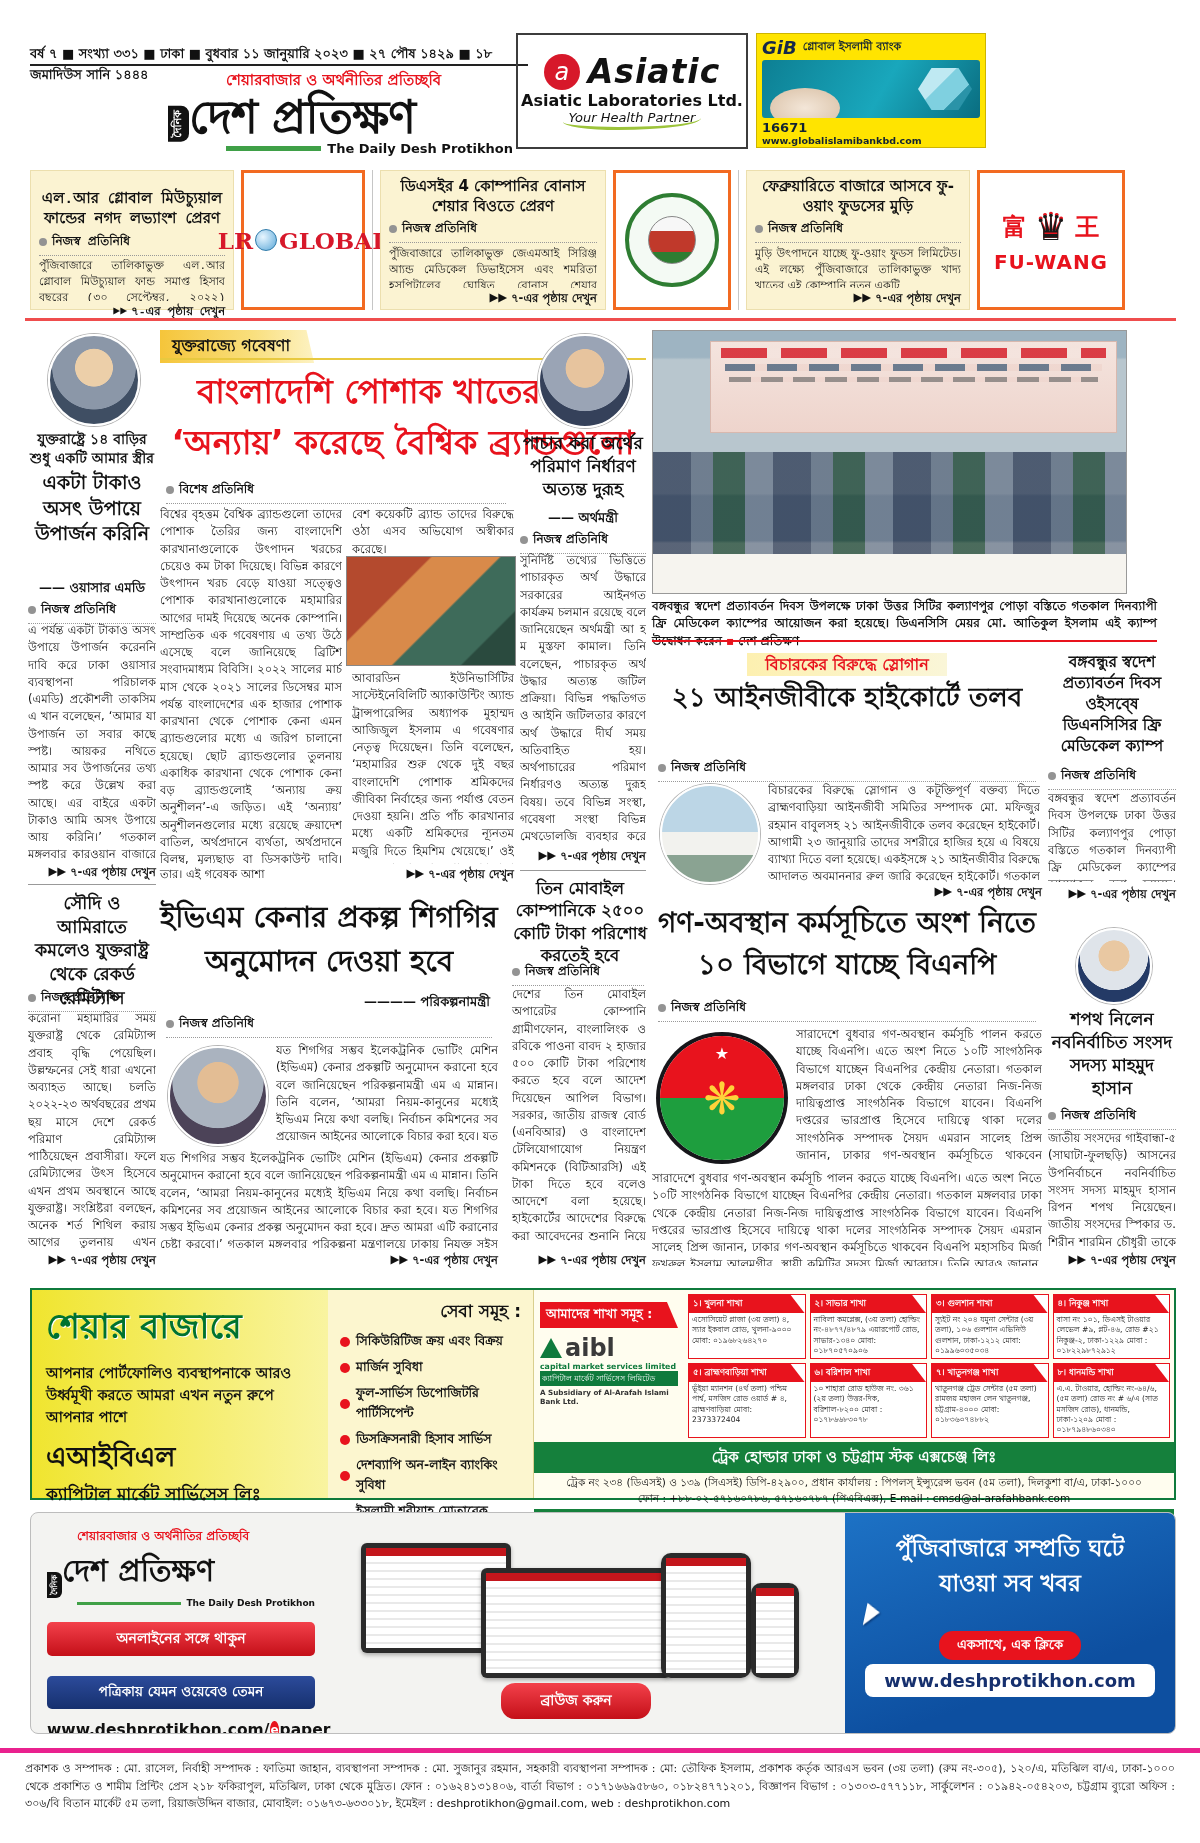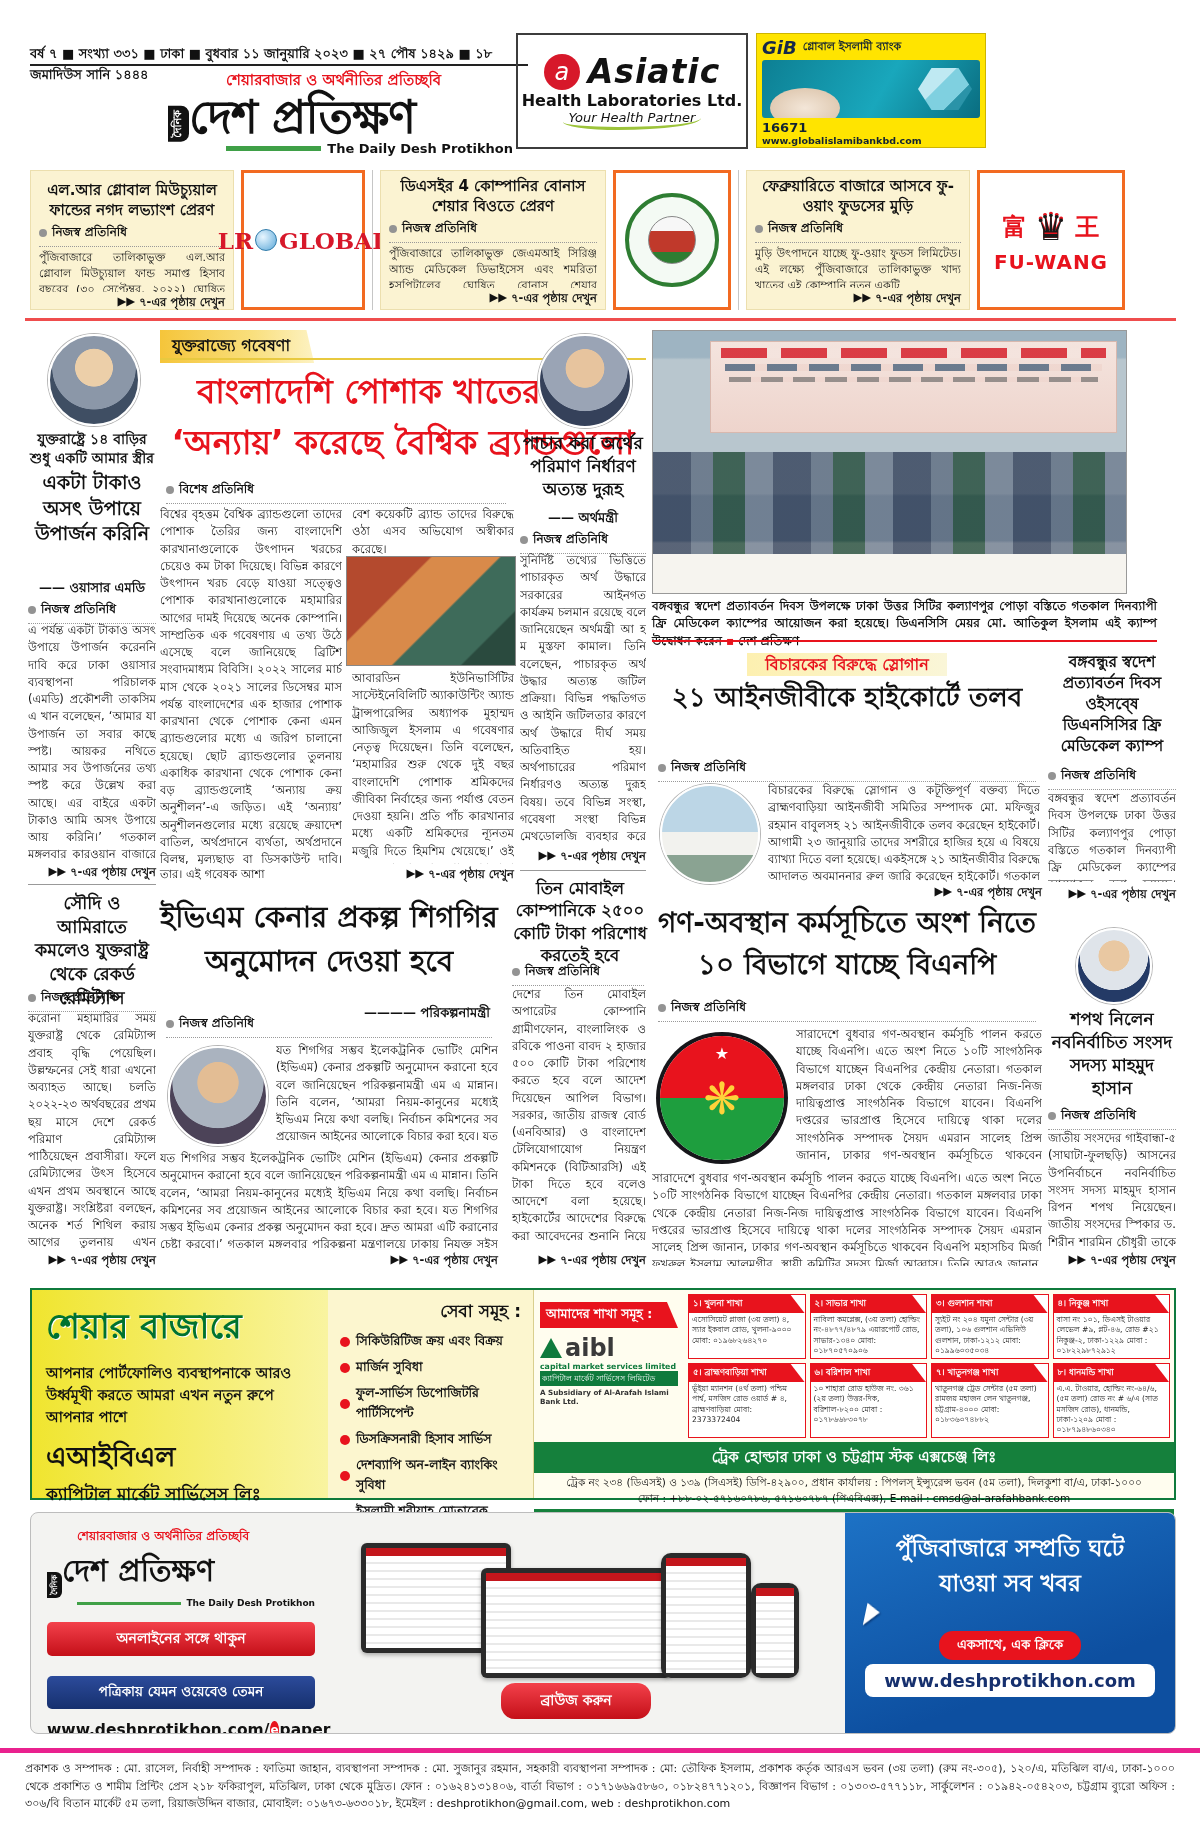--- a/index.html
+++ b/index.html
@@ -61,39 +61,39 @@
     <span style="flex:1;height:5px;background:#3fa047;"></span>
     <span class="bold" style="font-size:13px;">The Daily Desh Protikhon</span>
   </div>
 </div>
 
 <div class="abs" style="left:516px;top:33px;width:228px;height:112px;border:2px solid #3c3c3c;display:flex;flex-direction:column;align-items:center;justify-content:center;">
   <div style="display:flex;align-items:center;gap:8px;">
     <span style="width:36px;height:36px;border-radius:50%;background:#d7182a;color:#fff;font-size:24px;font-style:italic;display:flex;align-items:center;justify-content:center;">a</span>
     <span style="font-size:33px;font-style:italic;font-weight:bold;letter-spacing:1px;">Asiatic</span>
   </div>
-  <div class="bold" style="font-size:16px;">Health Laboratories Ltd.</div>
+  <div class="bold" style="font-size:16px;">Asiatic Laboratories Ltd.</div>
   <div style="font-size:13px;font-style:italic;border-bottom:3px solid #9dc43b;border-radius:0 0 60% 40%;padding:0 6px 2px;">Your Health Partner</div>
 </div>
 
 <div class="abs" style="left:756px;top:33px;width:230px;height:115px;background:#ffe400;border:1px solid #cdb400;padding:3px 5px;box-sizing:border-box;">
   <div style="display:flex;align-items:center;gap:6px;">
     <span class="bold" style="font-size:18px;font-style:italic;color:#15284b;">GiB</span>
     <span class="bold" style="font-size:11px;color:#123;">গ্লোবাল ইসলামী ব্যাংক</span>
   </div>
   <div style="height:58px;margin-top:2px;background:linear-gradient(120deg,#0d7f93,#19a7bc 55%,#0a6d80);border-radius:3px;position:relative;overflow:hidden;">
     <span style="position:absolute;right:8px;top:8px;width:54px;height:42px;background:linear-gradient(135deg,#bfe9f2 0 40%,#7fd0e0 41% 70%,#2a93a8 71%);clip-path:polygon(25% 0,75% 0,100% 50%,75% 100%,25% 100%,0 50%);"></span>
     <span style="position:absolute;left:8px;bottom:-10px;width:70px;height:40px;background:radial-gradient(ellipse,#f3e6d8,#d8bfa4);border-radius:50%;"></span>
   </div>
   <div class="bold" style="font-size:13px;color:#123;margin-top:2px;">16671</div>
   <div class="bold" style="font-size:9.5px;color:#123;">www.globalislamibankbd.com</div>
 </div>
 
 <div class="abs" style="left:30px;top:170px;width:1146px;height:140px;display:flex;gap:7px;">
-  <div class="yellowbox" style="width:186px;padding:10px 8px;">
+  <div class="yellowbox" style="width:186px;padding:19px 8px;font-family:Liberation Mono, monospace;">
     <div class="brief-title">এল.আর গ্লোবাল মিউচ্যুয়াল ফান্ডের নগদ লভ্যাংশ প্রেরণ</div>
     <div class="byline-row" style="margin-top:3px;">
         <span class="bdot"></span>
         <span>নিজস্ব প্রতিনিধি</span>
       </div>
     <div class="brief-body" style="height:42px;margin-top:3px;">পুঁজিবাজারে তালিকাভুক্ত এল.আর গ্লোবাল মিউচ্যুয়াল ফান্ড সমাপ্ত হিসাব বছরের (৩০ সেপ্টেম্বর, ২০২২) ঘোষিত নগদ লভ্যাংশ বিনিয়োগকারীদের</div>
     <div class="more-row">
         <span>▶▶</span>
         <span>৭-এর পৃষ্ঠায় দেখুন</span>
       </div>
@@ -206,21 +206,21 @@
 <div class="abs jtext" style="left:520px;top:552px;width:126px;height:292px;">সুনির্দিষ্ট তথ্যের ভিত্তিতে পাচারকৃত অর্থ উদ্ধারে সরকারের আইনগত কার্যক্রম চলমান রয়েছে বলে জানিয়েছেন অর্থমন্ত্রী আ হ ম মুস্তফা কামাল। তিনি বলেছেন, পাচারকৃত অর্থ উদ্ধার অত্যন্ত জটিল প্রক্রিয়া। বিভিন্ন পদ্ধতিগত ও আইনি জটিলতার কারণে অর্থ উদ্ধারে দীর্ঘ সময় অতিবাহিত হয়। অর্থপাচারের পরিমাণ নির্ধারণও অত্যন্ত দুরূহ বিষয়। তবে বিভিন্ন সংস্থা, গবেষণা সংস্থা বিভিন্ন মেথডোলজি ব্যবহার করে পাচারকৃত অর্থের পরিমাণ সম্পর্কে ধারণা করে। যার যথার্থতা ওইসব সংস্থাও দাবি করে না। এক্ষেত্রে বাংলাদেশ ফাইন্যান্সিয়াল ইন্টেলিজেন্স ইউনিট (বিএফআইইউ) পাচারকারী বা পাচারকৃত অর্থের বিষয়ে বিদেশি আর্থিক গোয়েন্দা সংস্থা থেকে তথ্য সংগ্রহ করে দুর্নীতি দমন কমিশন, বাংলাদেশ পুলিশের সিআইডি, জাতীয়</div>
 <div class="abs more-row" style="left:520px;top:846px;width:126px;">
     <span>▶▶</span>
     <span>৭-এর পৃষ্ঠায় দেখুন</span>
   </div>
 
 <div class="abs story-head" style="left:160px;top:896px;width:338px;font-size:29px;line-height:1.5;">
   <span>ইভিএম কেনার প্রকল্প শিগগির</span><br>
   <span>অনুমোদন দেওয়া হবে</span>
 </div>
-<div class="abs attrib" style="left:160px;top:992px;width:330px;margin-top:11px;">———— পরিকল্পনামন্ত্রী</div>
+<div class="abs attrib" style="left:160px;top:992px;width:330px;">———— পরিকল্পনামন্ত্রী</div>
 <div class="abs byline-row" style="left:166px;top:1014px;width:326px;">
     <span class="bdot"></span>
     <span>নিজস্ব প্রতিনিধি</span>
   </div>
 <div class="abs circle-photo portrait3" style="left:168px;top:1046px;width:96px;height:96px;"></div>
 <div class="abs jtext" style="left:276px;top:1042px;width:222px;height:104px;">যত শিগগির সম্ভব ইলেকট্রনিক ভোটিং মেশিন (ইভিএম) কেনার প্রকল্পটি অনুমোদন করানো হবে বলে জানিয়েছেন পরিকল্পনামন্ত্রী এম এ মান্নান। তিনি বলেন, ‘আমরা নিয়ম-কানুনের মধ্যেই ইভিএম নিয়ে কথা বলছি। নির্বাচন কমিশনের সব প্রয়োজন আইনের আলোকে বিচার করা হবে। যত শিগগির সম্ভব ইভিএম কেনার প্রকল্প অনুমোদন করা হবে। দ্রুত আমরা এটি করানোর চেষ্টা করবো।’ গতকাল মঙ্গলবার পরিকল্পনা মন্ত্রণালয়ে ঢাকায় নিযুক্ত সুইস রাষ্ট্রদূত নাতালি চুয়ার্ডের সঙ্গে সাক্ষাৎ শেষে পরিকল্পনামন্ত্রী এসব কথা বলেন। জানা গেছে, আরও দুই লাখ ইভিএম কেনার জন্য আট হাজার ৭১১ কোটি টাকার একটি প্রকল্প প্রস্তাব চূড়ান্ত করেছে নির্বাচন কমিশন। তবে প্রকল্পটি এখনও অনুমোদন দেওয়া হয়নি। বর্তমানে প্রকল্পের ব্যয় নিয়ে চুলচেরা বিশ্লেষণ করছে পরিকল্পনা মন্ত্রণালয়। এ প্রসঙ্গে নির্বাচন কমিশনার মো. আলমগীর বলেছেন, ‘জাতীয় নির্বাচনে কত আসনে ইভিএমে ভোট হবে, তা বাজেটের ওপর নির্ভর করবে। তবে এ বিষয়ে জানুয়ারির মধ্যেই সিদ্ধান্ত হবে। এখন যে পরিমাণ ইভিএম আছে, তা দিয়ে ৭০ আসনে ভোট করা যাবে। বাকিটা নির্ভর করবে কী পরিমাণ বাজেট পেলাম তার ওপর। জানুয়ারিতে পর্যাপ্ত বাজেট</div>
 <div class="abs jtext" style="left:160px;top:1150px;width:338px;height:98px;">যত শিগগির সম্ভব ইলেকট্রনিক ভোটিং মেশিন (ইভিএম) কেনার প্রকল্পটি অনুমোদন করানো হবে বলে জানিয়েছেন পরিকল্পনামন্ত্রী এম এ মান্নান। তিনি বলেন, ‘আমরা নিয়ম-কানুনের মধ্যেই ইভিএম নিয়ে কথা বলছি। নির্বাচন কমিশনের সব প্রয়োজন আইনের আলোকে বিচার করা হবে। যত শিগগির সম্ভব ইভিএম কেনার প্রকল্প অনুমোদন করা হবে। দ্রুত আমরা এটি করানোর চেষ্টা করবো।’ গতকাল মঙ্গলবার পরিকল্পনা মন্ত্রণালয়ে ঢাকায় নিযুক্ত সুইস রাষ্ট্রদূত নাতালি চুয়ার্ডের সঙ্গে সাক্ষাৎ শেষে পরিকল্পনামন্ত্রী এসব কথা বলেন। জানা গেছে, আরও দুই লাখ ইভিএম কেনার জন্য আট হাজার ৭১১ কোটি টাকার একটি প্রকল্প প্রস্তাব চূড়ান্ত করেছে নির্বাচন কমিশন। তবে প্রকল্পটি এখনও অনুমোদন দেওয়া হয়নি। বর্তমানে প্রকল্পের ব্যয় নিয়ে চুলচেরা বিশ্লেষণ করছে পরিকল্পনা মন্ত্রণালয়। এ প্রসঙ্গে নির্বাচন কমিশনার মো. আলমগীর বলেছেন, ‘জাতীয় নির্বাচনে কত আসনে ইভিএমে ভোট হবে, তা বাজেটের ওপর নির্ভর করবে। তবে এ বিষয়ে জানুয়ারির মধ্যেই সিদ্ধান্ত হবে। এখন যে পরিমাণ ইভিএম আছে, তা দিয়ে ৭০ আসনে ভোট করা যাবে। বাকিটা নির্ভর করবে কী পরিমাণ বাজেট পেলাম তার ওপর। জানুয়ারিতে পর্যাপ্ত বাজেট</div>
 <div class="abs more-row" style="left:160px;top:1250px;width:338px;">
     <span>▶▶</span>
     <span>৭-এর পৃষ্ঠায় দেখুন</span>

